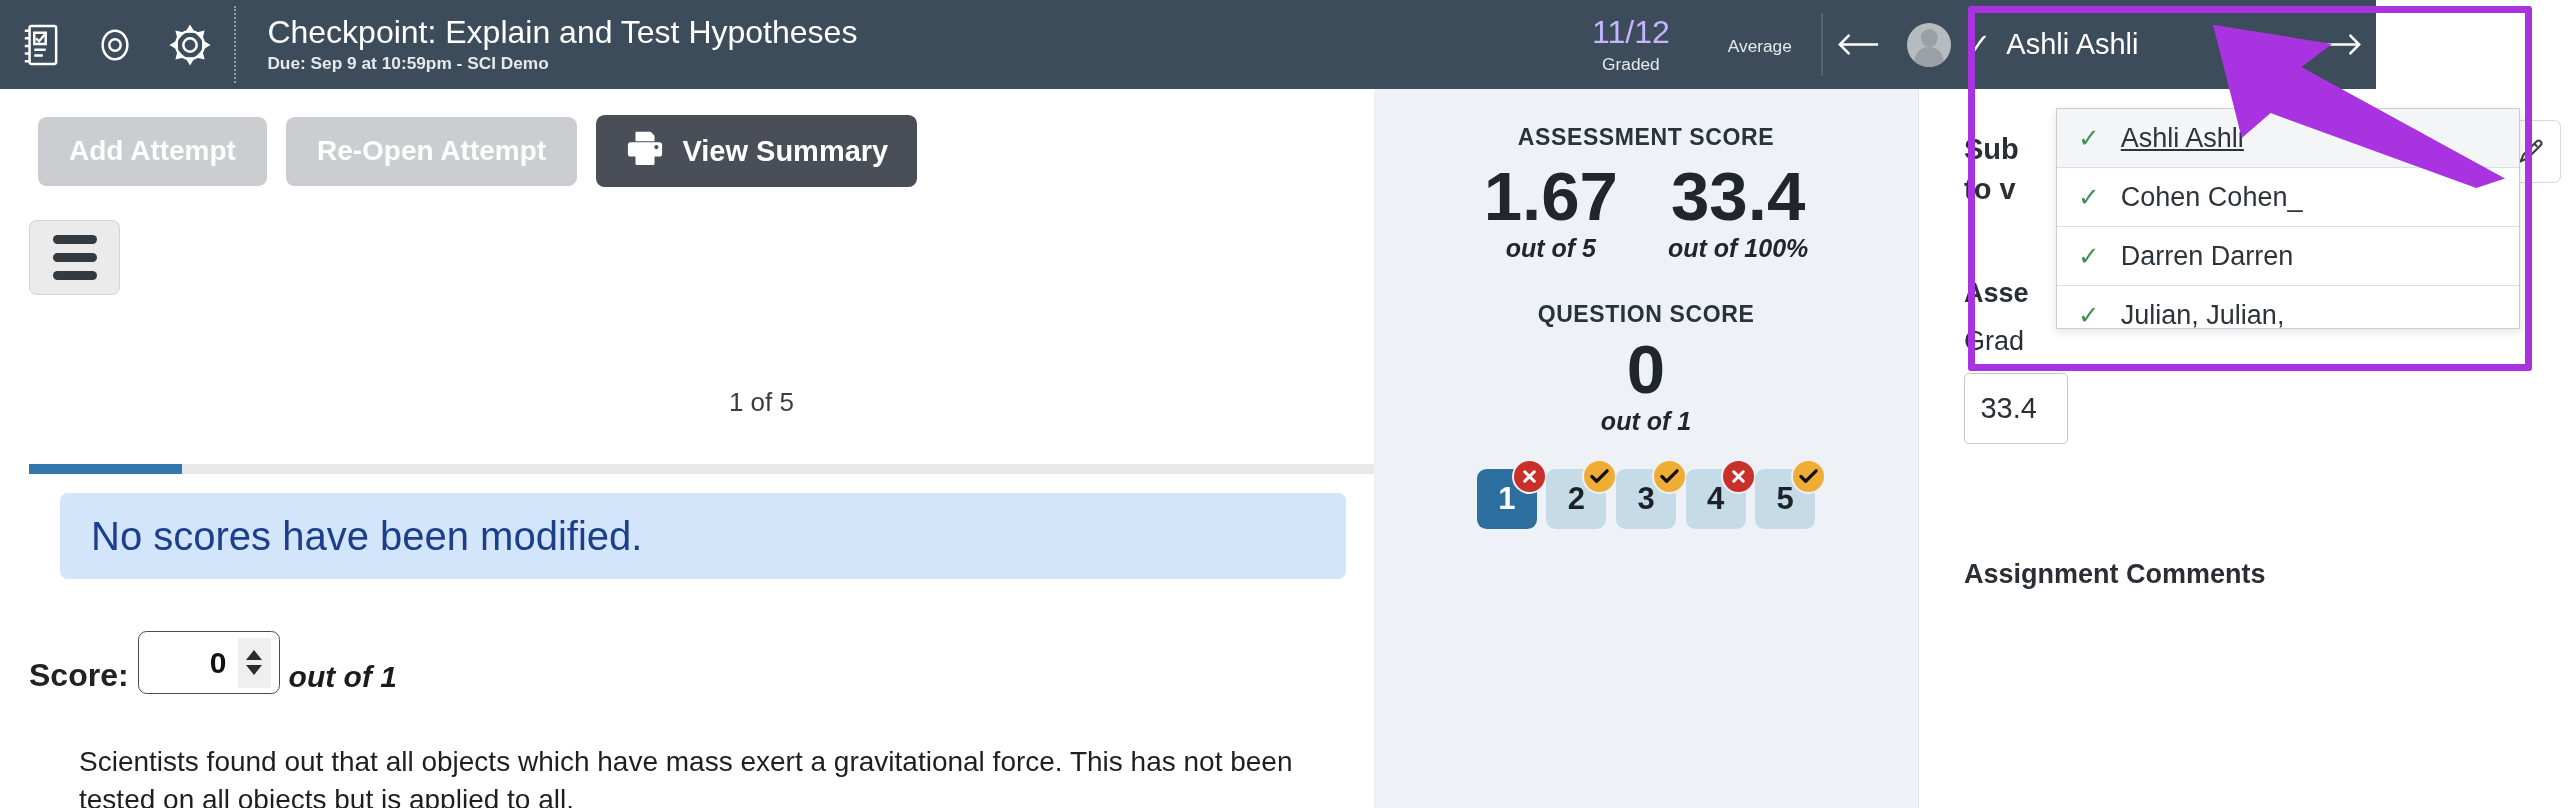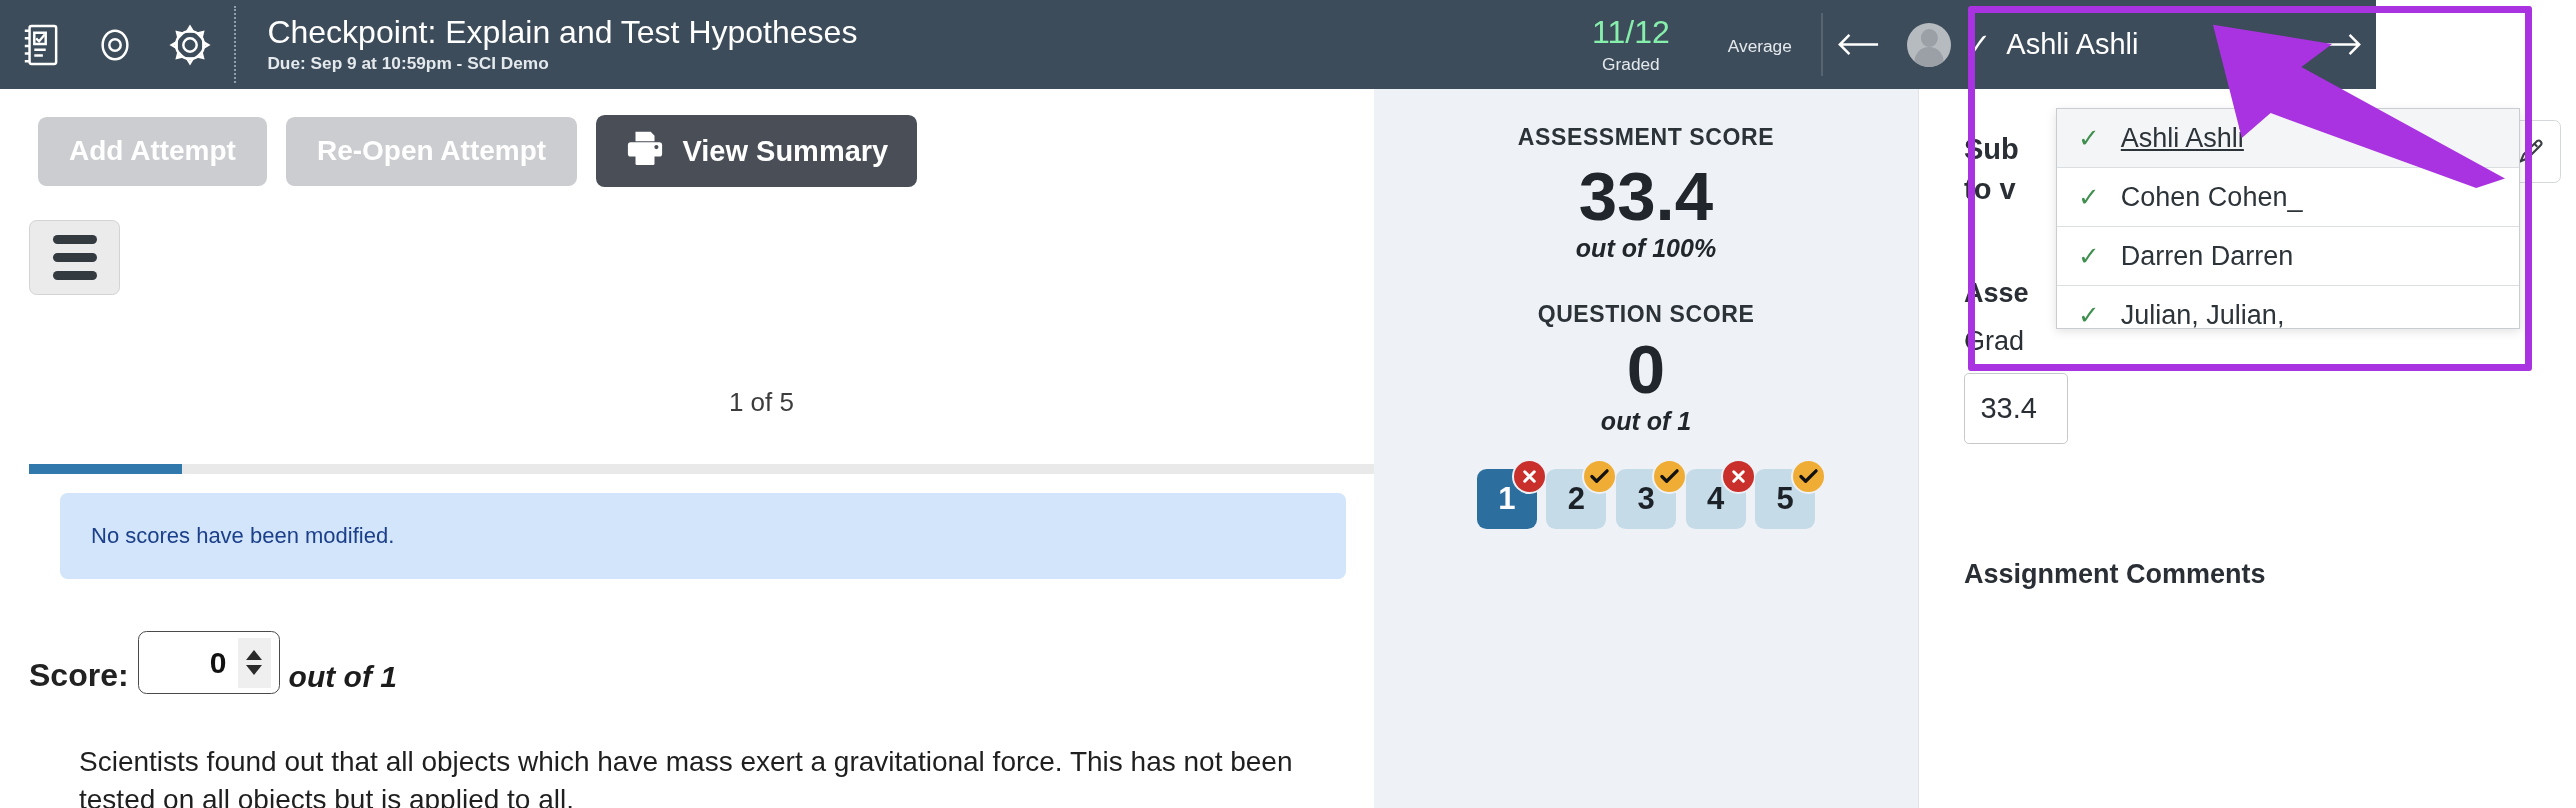--- a/index.html
+++ b/index.html
@@ -31,21 +31,21 @@
   .tb-title-wrap {
     display: flex; flex-direction: column; justify-content: center;
     padding-left: 31px; min-width: 0;
   }
   .tb-title { color: #ffffff; font-size: 32px; line-height: 36px; font-weight: 400; white-space: nowrap; }
   .tb-sub { color: #e4e9ed; font-size: 17.3px; line-height: 23px; font-weight: 700; white-space: nowrap; margin-top: 2.9px; }
 
   .tb-spacer { flex: 1 1 auto; }
 
   .tb-stat { display: flex; flex-direction: column; align-items: center; justify-content: center; padding: 0 29px; }
-  .tb-stat .v { color: #86efac; font-size: 32px; line-height: 36px; white-space: nowrap; }
+  .tb-stat .v { color: #c4b5fd; font-size: 32px; line-height: 36px; white-space: nowrap; }
   .tb-stat .l { color: #e4e9ed; font-size: 17.3px; line-height: 21px; margin-top: 3.8px; white-space: nowrap; }
 
   .tb-sep { width: 1px; background: #56646f; margin: 13.4px 0; }
 
   .tb-page { display: flex; align-items: center; justify-content: center; padding: 0 36px; }
   .tb-page .v { color: #ffffff; font-size: 32px; white-space: nowrap; }
 
   .tb-nav { display: flex; align-items: center; justify-content: center; width: 71px; cursor: pointer; }
 
   .tb-student {
@@ -102,21 +102,21 @@
     width: 1346px; height: 9.6px; background: #e9e9e9;
   }
   .progress > i { display: block; height: 100%; background: #3179ad; width: 11.4%; }
 
   .notice {
     position: absolute; left: 60px; top: 404px;
     width: 1286px; height: 86px;
     background: #d3e5fa; border-radius: 7.7px;
     display: flex; align-items: center;
     padding-left: 31px;
-    color: #1b3f8a; font-size: 22px;
+    color: #1b3f8a; font-size: 40px;
   }
 
   .score-row {
     position: absolute; left: 29px; top: 542px;
     display: flex; align-items: flex-end; gap: 9px;
   }
   .score-label { font-size: 32px; font-weight: 700; color: #222; }
   .score-box {
     width: 142px; height: 63px;
     border: 1.9px solid #4a4a4a; border-radius: 8.6px;
@@ -359,20 +359,24 @@
     <div class="q-text">
       <div class="q-quote">Scientists found out that all objects which have mass exert a gravitational force. This has not been tested on all objects but is applied to all.</div>
 
     </div>
   </div>
 
   <div class="scorebar">
     <div class="sb-title">ASSESSMENT SCORE</div>
 
     <div class="sb-scores">
+      <div class="sb-score">
+        <div class="sb-big">1.67</div>
+        <div class="sb-small">out of 5</div>
+      </div>
       <div class="sb-score">
         <div class="sb-big">33.4</div>
         <div class="sb-small">out of 100%</div>
       </div>
     </div>
 
     <div class="sb-title2">QUESTION SCORE</div>
     <div class="sb-q">
       <div class="sb-big">0</div>
       <div class="sb-small">out of 1</div>

